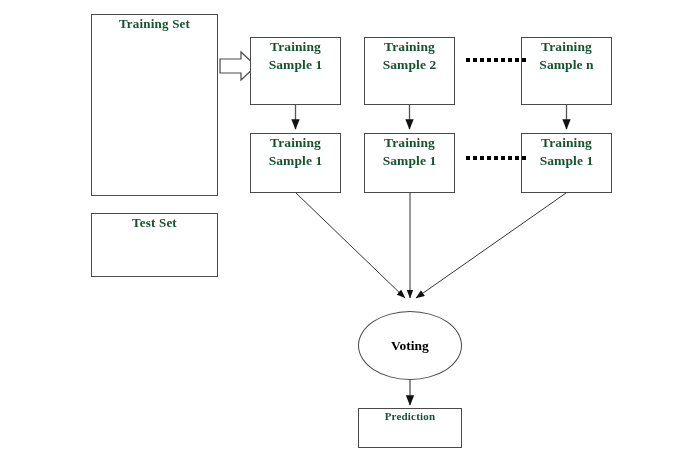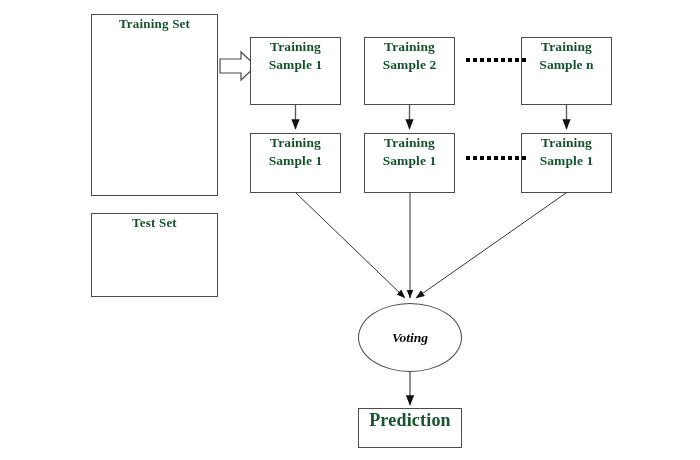--- a/index.html
+++ b/index.html
@@ -46,21 +46,21 @@
   }
   .node-bigbox {
     font-size: 13px;
     letter-spacing: 0.2px;
   }
   .node-sample {
     font-size: 13.5px;
     letter-spacing: 0.1px;
   }
   .node-prediction {
-    font-size: 18px;
+    font-size: 11px;
     letter-spacing: 0.2px;
   }
   .ellipse-node {
     position: absolute;
     box-sizing: border-box;
     background: #ffffff;
     border: 1px solid #4a4a4a;
     border-radius: 50%;
     display: flex;
     align-items: center;
@@ -125,21 +125,21 @@
 
     <g>
       <line x1="410" y1="372" x2="410" y2="405" stroke="#555555" stroke-width="1.3" marker-end="url(#arrowFilled)"></line>
     </g>
   </svg>
 
   <div class="node node-bigbox" style="left:91px; top:14px; width:127px; height:182px;">
     <span class="lbl">Training Set</span>
   </div>
 
-  <div class="node node-bigbox" style="left:91px; top:213px; width:127px; height:84px;">
+  <div class="node node-bigbox" style="left:91px; top:213px; width:127px; height:64px;">
     <span class="lbl">Test Set</span>
   </div>
 
   <div class="node node-sample" style="left:250px; top:37px; width:91px; height:68px;">
     <span class="lbl">Training
 Sample 1</span>
   </div>
   <div class="node node-sample" style="left:364px; top:37px; width:91px; height:68px;">
     <span class="lbl">Training
 Sample 2</span>
@@ -179,21 +179,21 @@
     <i></i>
     <i></i>
     <i></i>
     <i></i>
     <i></i>
     <i></i>
     <i></i>
     <i></i>
   </div>
 
-  <div class="ellipse-node" style="left:358px; top:303px; width:104px; height:69px;font-style:italic;">
+  <div class="ellipse-node" style="left:358px; top:311px; width:104px; height:69px;">
     <span class="lbl">Voting</span>
   </div>
 
   <div class="node node-prediction" style="left:358px; top:408px; width:104px; height:40px;">
     <span class="lbl">Prediction</span>
   </div>
 
 </div>
 
 </body></html>

